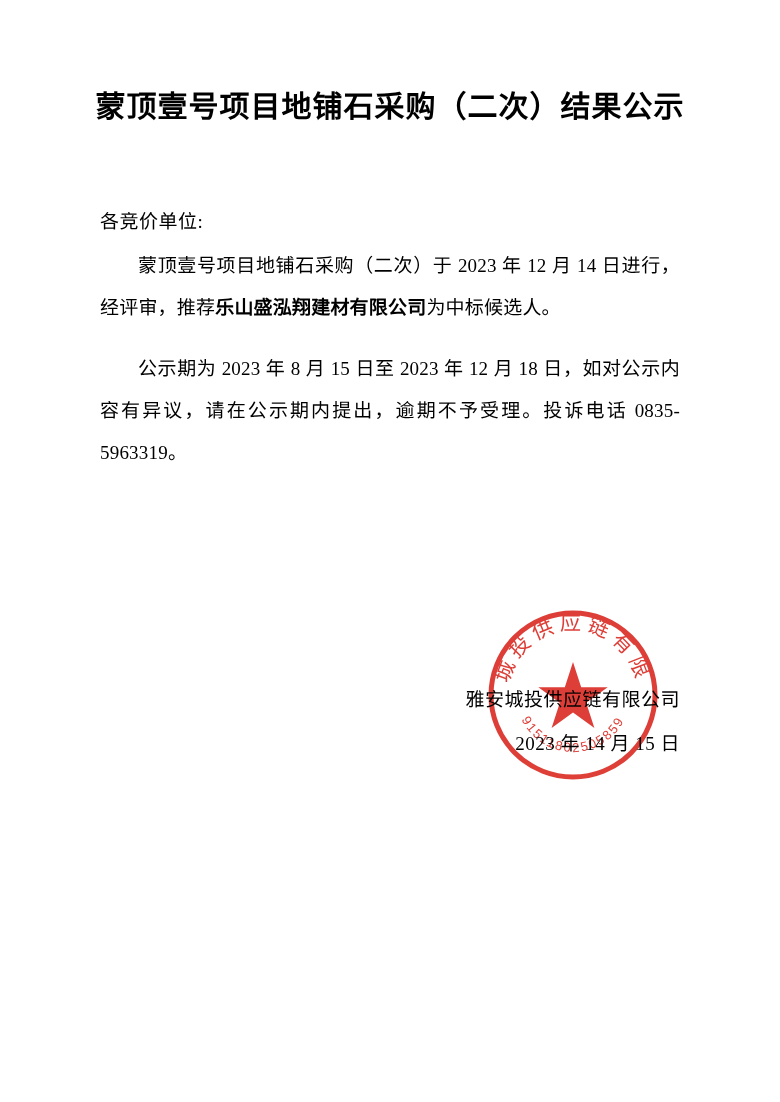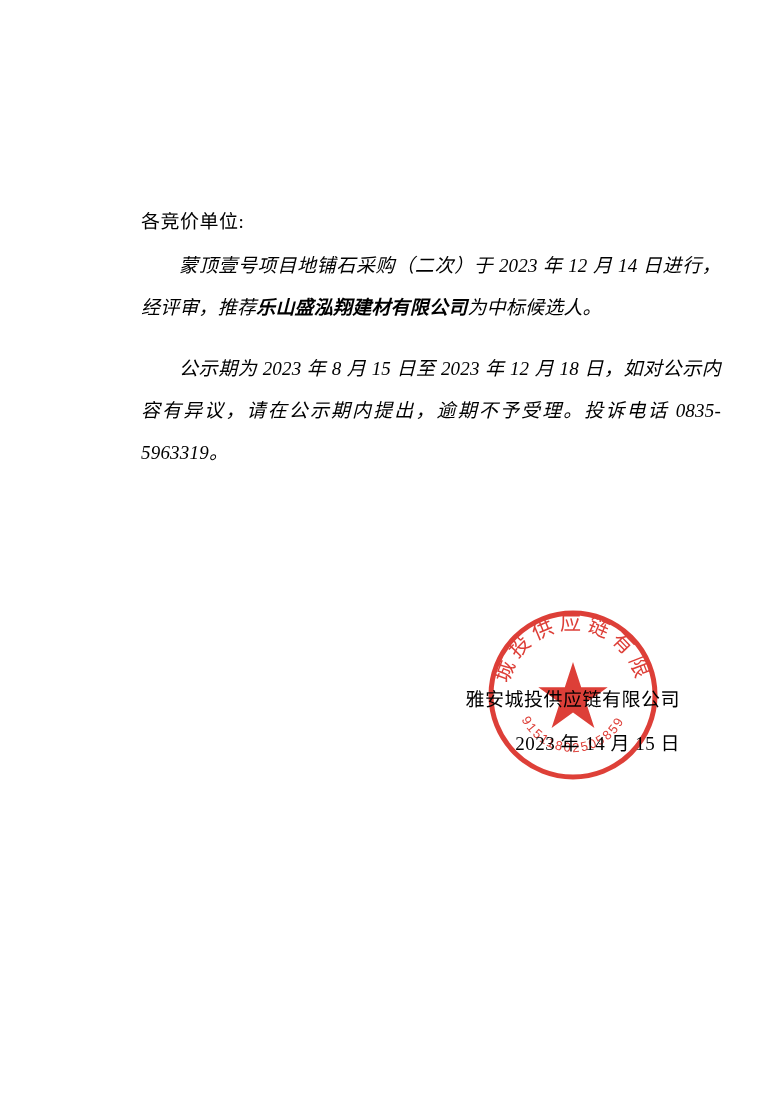--- a/index.html
+++ b/index.html
@@ -37,38 +37,36 @@
     font-family: "Liberation Serif", "DejaVu Serif", serif;
     color: #000000;
     white-space: nowrap;
   }
 
   .body-block {
     position: absolute;
     left: 100px;
     top: 205px;
     width: 580px;
-    margin-left: 41px;
   }
 
   .salutation {
     font-size: 19px;
     line-height: 34px;
     letter-spacing: 0.5px;
   }
 
   .para {
     font-size: 19px;
     line-height: 42px;
     text-align: justify;
     text-justify: inter-ideograph;
     text-indent: 2em;
     margin-top: 6px;
     letter-spacing: 0.2px;
-    font-style: italic;
   }
 
   .para .bold {
     font-weight: bold;
   }
 
   .sign-block {
     position: absolute;
     right: 100px;
     top: 678px;
@@ -88,20 +86,21 @@
     pointer-events: none;
   }
 
   .seal svg { display: block; }
 </style>
 </head>
 <body>
 
 <div class="page">
 
+  <div class="doc-title">蒙顶壹号项目地铺石采购（二次）结果公示</div>
 
   <div class="body-block">
 
     <div class="salutation">各竞价单位:</div>
 
     <p class="para">
       <span>蒙顶壹号项目地铺石采购（二次）于 2023 年 12 月 14 日进行，经评审，推荐</span><span class="bold">乐山盛泓翔建材有限公司</span><span>为中标候选人。</span>
     </p>
 
     <p class="para">公示期为 2023 年 8 月 15 日至 2023 年 12 月 18 日，如对公示内容有异议，请在公示期内提出，逾期不予受理。投诉电话 0835-5963319。</p>

